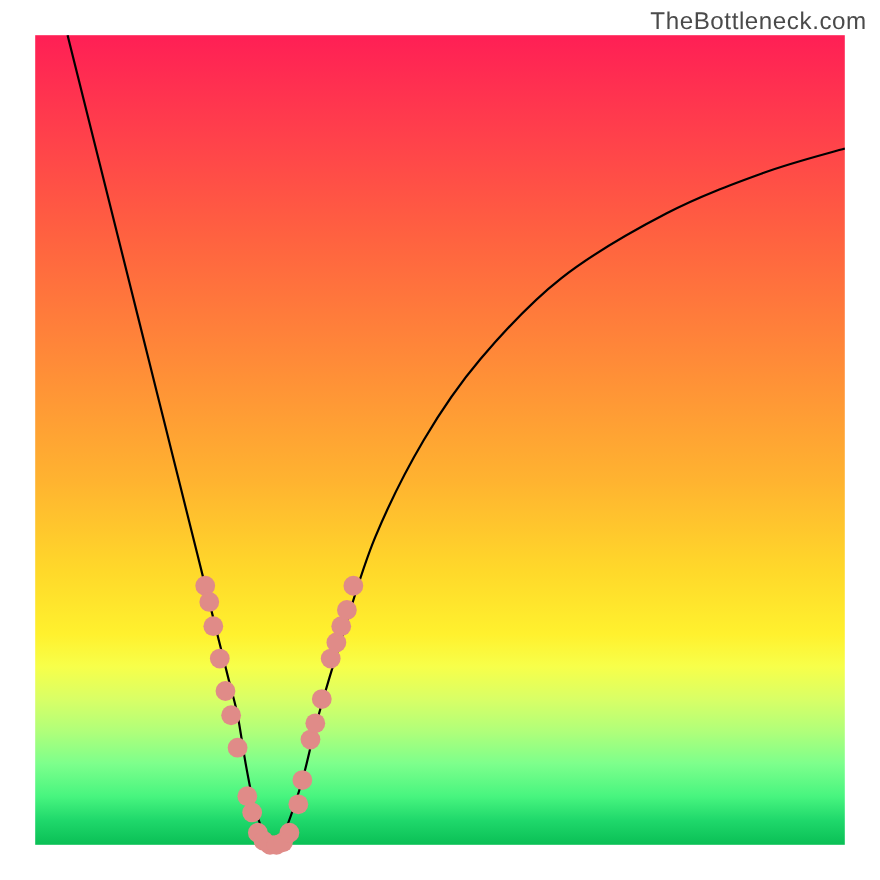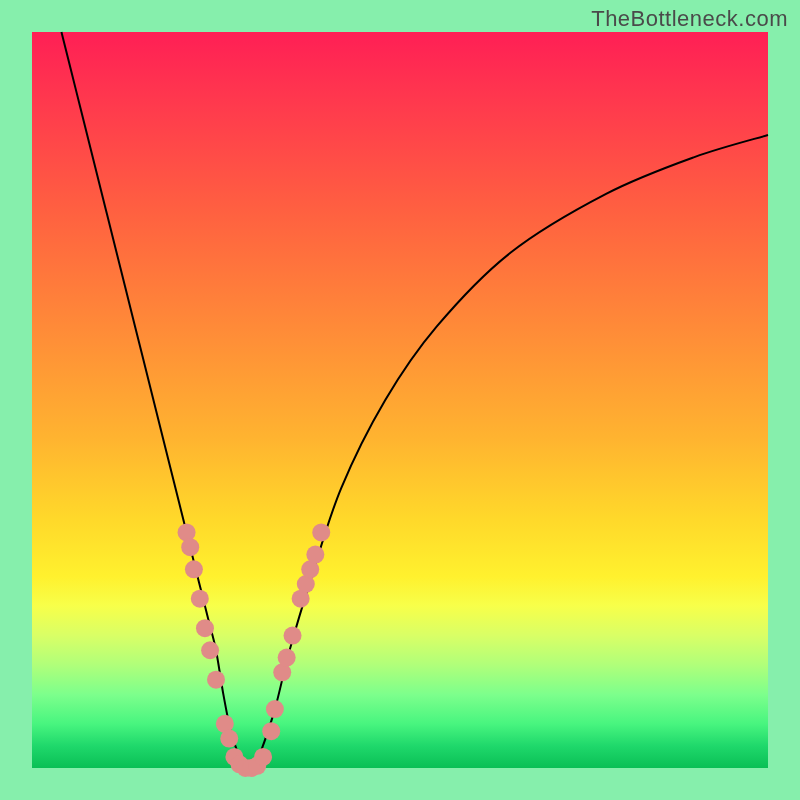--- a/index.html
+++ b/index.html
@@ -10,21 +10,21 @@
     overflow: hidden;
     background: #000;
     font-family: Arial, Helvetica, sans-serif;
   }
   .frame {
     position: absolute;
     left: 0;
     top: 0;
     width: 800px;
     height: 800px;
-    background: #86efac;
+    background: #ffffff;
   }
   .plot-area {
     position: absolute;
     left: 32px;
     top: 32px;
     width: 736px;
     height: 736px;
     
     background: linear-gradient(
       to bottom,

